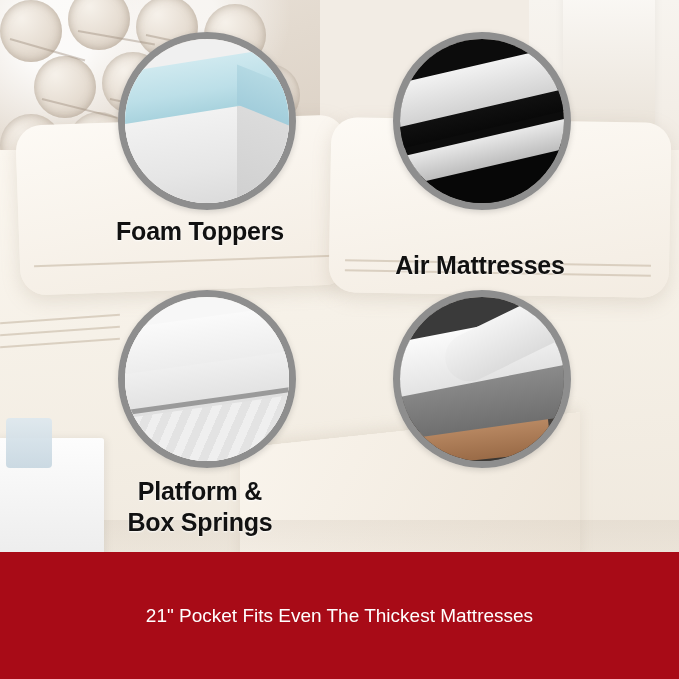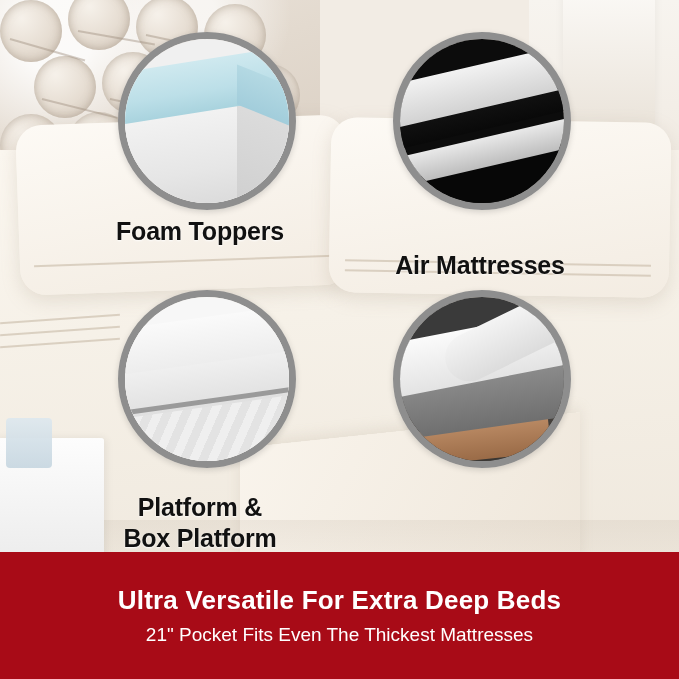--- a/index.html
+++ b/index.html
@@ -199,21 +199,21 @@
     text-align:center;
     font-weight:bold;
     color:#111;
     font-size:25px;
     line-height:31px;
     letter-spacing:-0.2px;
     text-shadow:0 1px 2px rgba(255,255,255,.85);
   }
   .l1{left:60px;top:216px;width:280px;}
   .l2{left:340px;top:222px;width:280px;margin-top:28px;}
-  .l3{left:62px;top:476px;width:276px;margin-top:16px;}
+  .l3{left:62px;top:476px;width:276px;}
   .l4{left:342px;top:476px;width:280px;}
 
   
   .banner{
     position:absolute;left:0;bottom:0;width:679px;height:127px;
     background:#a80b17;
     display:flex;flex-direction:column;align-items:center;justify-content:center;
   }
   .banner-title{
     color:#ffffff;font-weight:bold;font-size:26px;letter-spacing:.2px;
@@ -311,22 +311,21 @@
       <div class="adj-mattress2"></div>
     </div>
   </div>
 
   <div class="label l1">Foam Toppers</div>
 
   <div class="label l2">Air Mattresses</div>
 
   <div class="label l3">
     <div>Platform &amp;</div>
-    <div>Box Platform</div>
+    <div>Box Springs</div>
   </div>
 
 
   <div class="banner">
-    <div class="banner-title">Ultra Versatile For Extra Deep Beds</div>
     <div class="banner-sub">21" Pocket Fits Even The Thickest Mattresses</div>
   </div>
 
 </div>
 
 </body></html>

